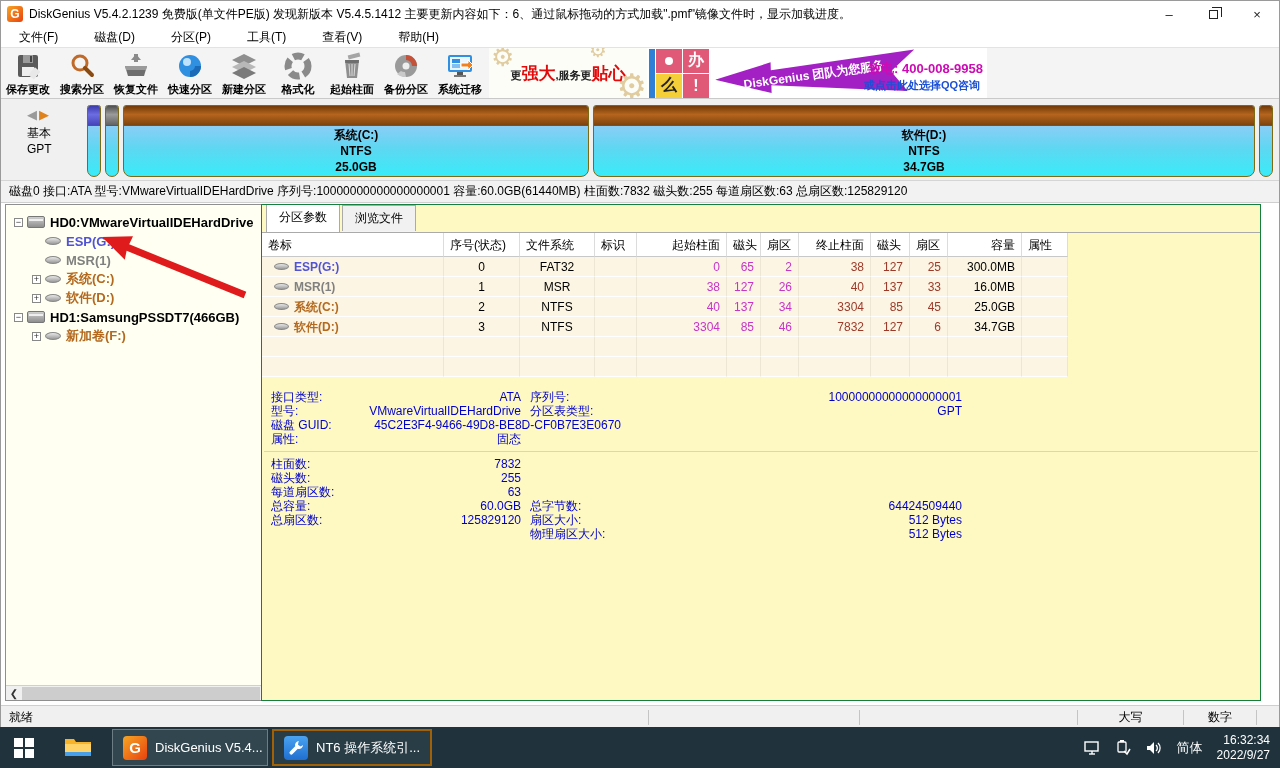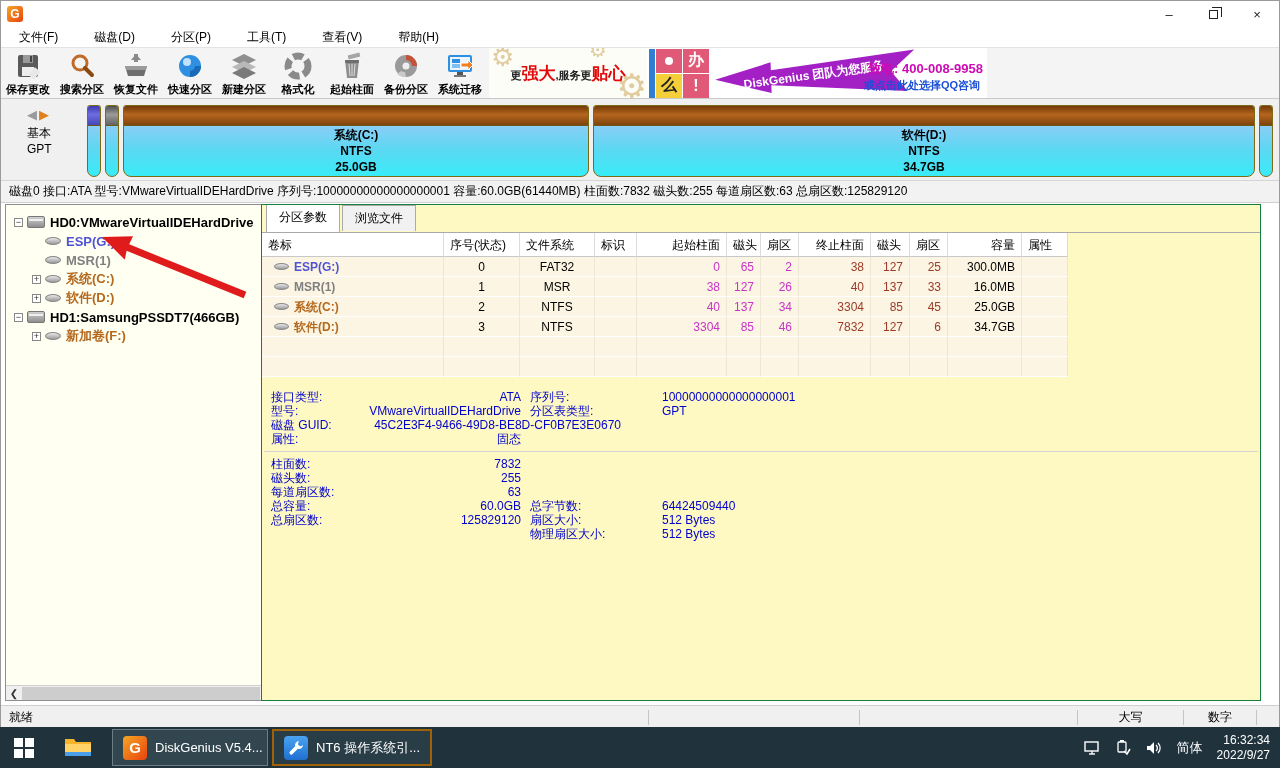--- a/index.html
+++ b/index.html
@@ -92,21 +92,21 @@
 .th.al{text-align:left}.th.ac{text-align:left}.th.ar{text-align:right}
 .mag{color:#c734c7}
 .dred{color:#9c3a2a}
 .td .platter-ic{width:15px;height:7px;margin-left:6px}
 
 .details .drow{position:absolute;height:14px;line-height:14px;font-size:12px;color:#0000cc;white-space:nowrap}
 .dl{position:absolute;left:9px}
 .dv1{position:absolute;left:9px;width:250px;text-align:right}
 .dv1.wide{width:350px}
 .dl2{position:absolute;left:268px}
-.dv2{position:absolute;left:400px;width:300px;}
+.dv2{position:absolute;left:400px;width:300px;text-align:right}
 .sep-line{position:absolute;left:2px;top:246px;width:994px;height:1px;background:#d4d4d4}
 
 
 .statusbar{position:absolute;left:0;top:704px;width:100%;height:23px;background:#f0f0f0;border-top:1px solid #cfcfcf;display:flex;align-items:center;font-size:12px}
 .sb-ready{padding-left:8px;flex:0 0 647px}
 .sb-sep{width:1px;height:15px;background:#c4c4c4}
 .sb-fill1{flex:0 0 210px}
 .sb-fill2{flex:1}
 .sb-cell{flex:0 0 105px;text-align:center}
 .sb-cell2{flex:0 0 72px;text-align:center}
@@ -131,20 +131,21 @@
 .anno{position:absolute;left:0;top:0;pointer-events:none}
 </style>
 </head>
 <body>
 
 <div class="screen">
   <div class="app">
 
     <div class="titlebar">
       <div class="dg-logo">G</div>
+      <div class="title-text">DiskGenius V5.4.2.1239 免费版(单文件PE版)   发现新版本 V5.4.5.1412   主要更新内容如下：6、通过鼠标拖动的方式加载".pmf"镜像文件时，显示加载进度。</div>
       <div class="win-controls">
         <div class="win-btn">–</div>
         <div class="win-btn">
             <span class="restore-glyph"></span>
           </div>
         <div class="win-btn">×</div>
       </div>
     </div>
 
     <div class="menubar">

